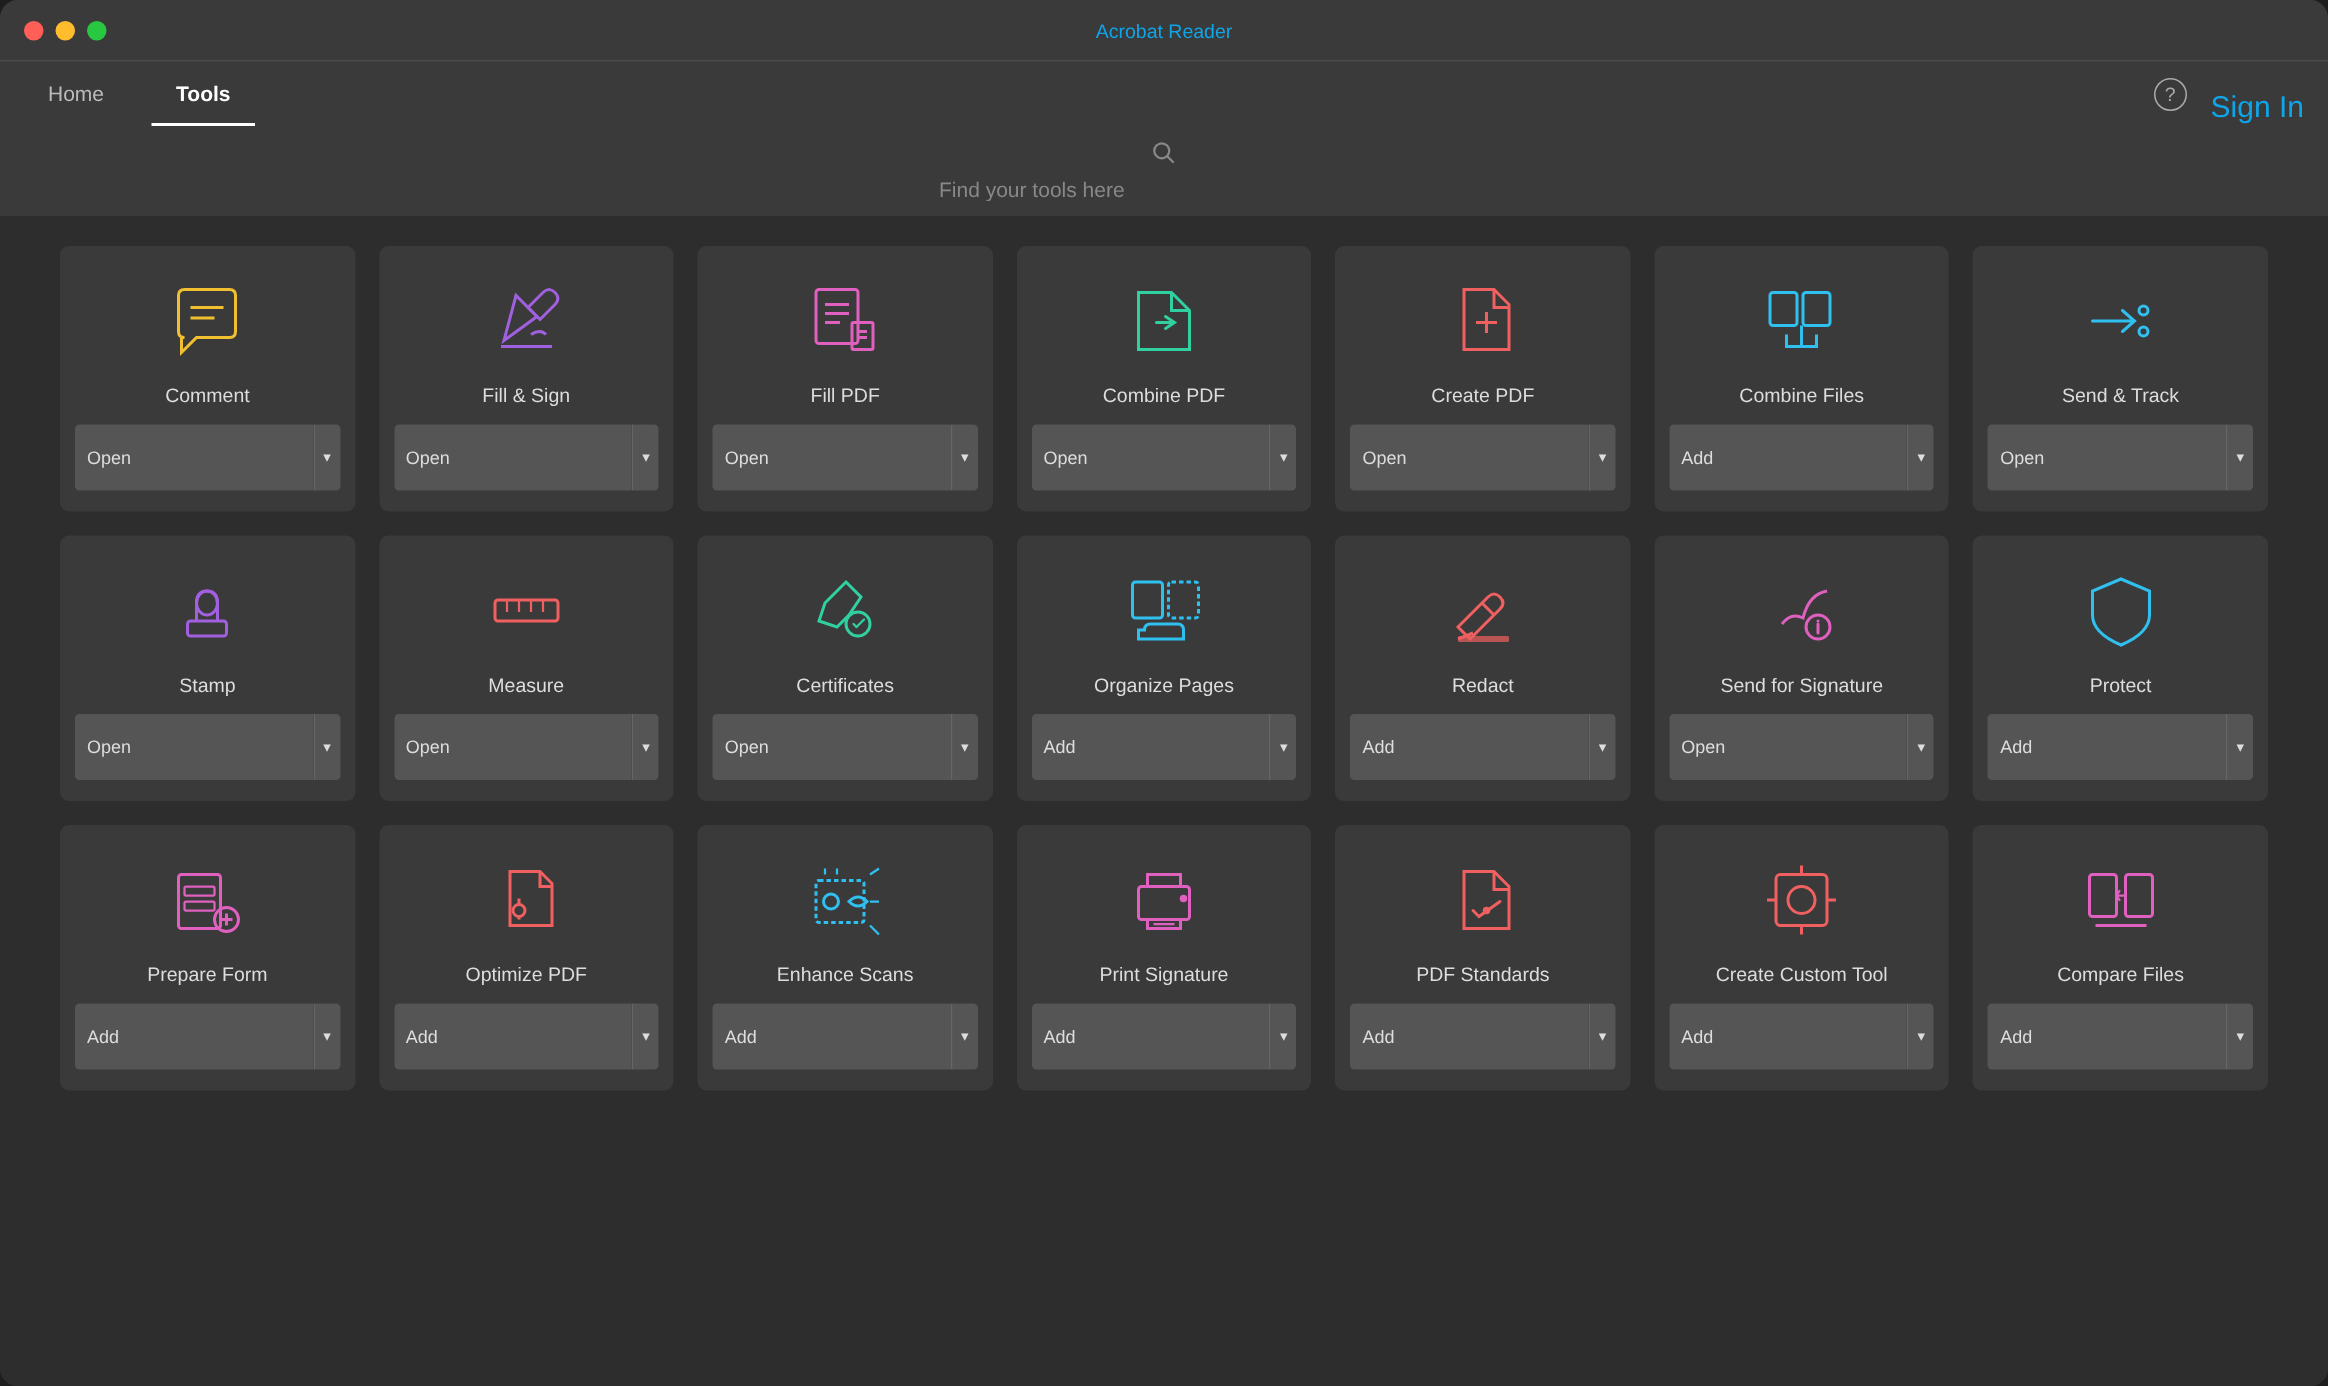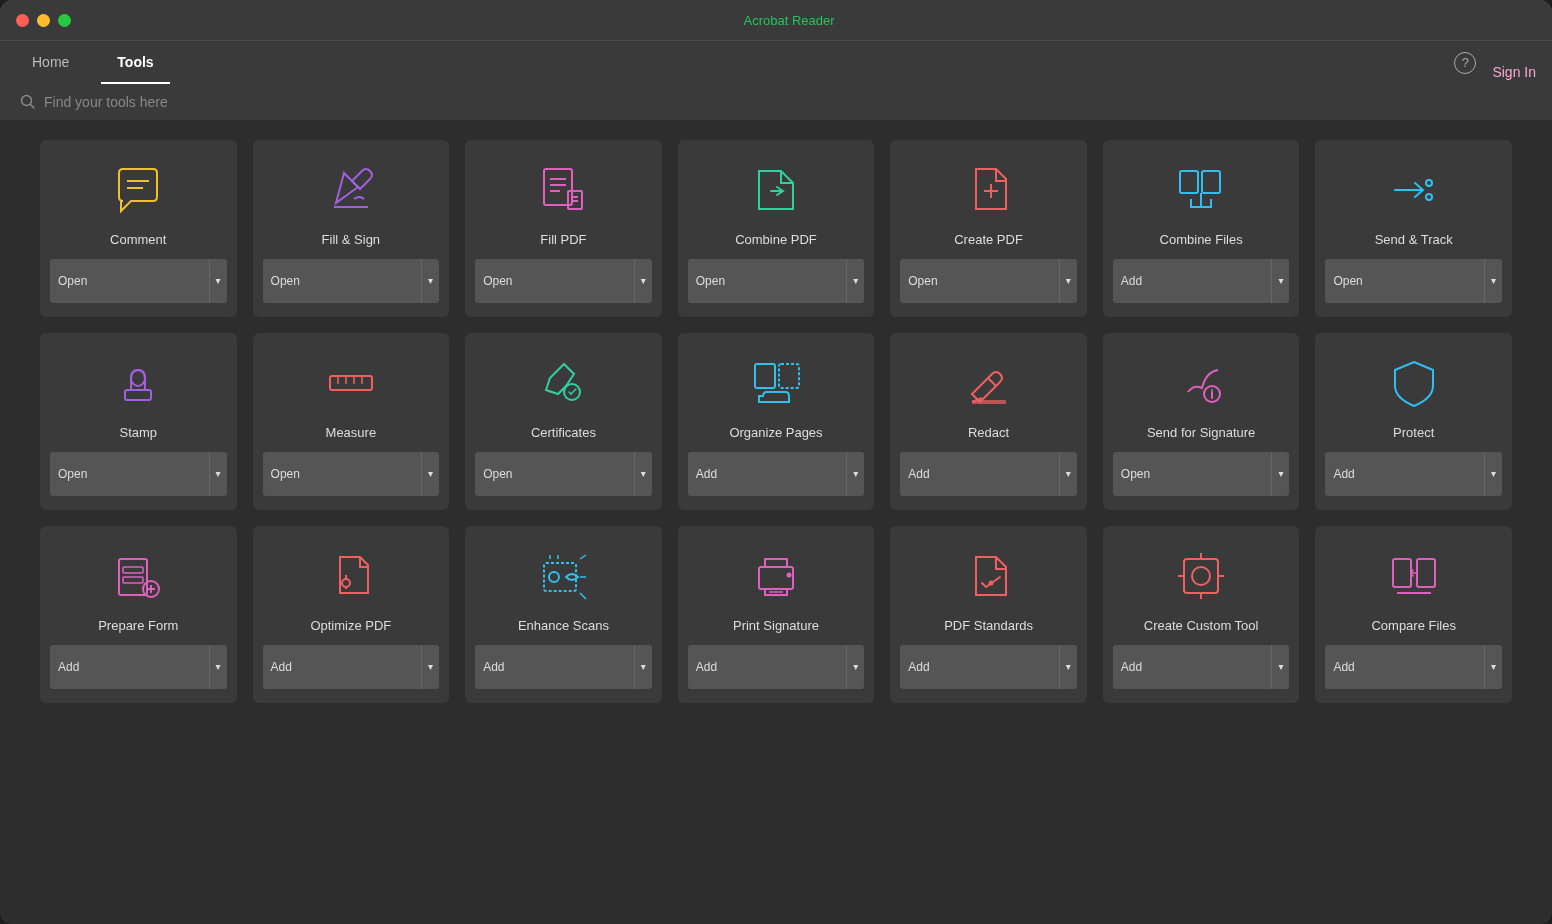--- a/index.html
+++ b/index.html
@@ -37,23 +37,22 @@
       height: 13px;
       border-radius: 50%;
     }
     .tl-close { background: #ff5f57; }
     .tl-minimize { background: #ffbd2e; }
     .tl-maximize { background: #28c840; }
     .titlebar-title {
       position: absolute;
       left: 50%;
       transform: translateX(-50%);
-      color: #22c55e;
+      color: #0ea5e9;
       font-size: 13px;
-      margin-left: 13px;
     }
     .navbar {
       background: #3a3a3a;
       border-top: 1px solid #4a4a4a;
       height: 44px;
       display: flex;
       align-items: center;
       padding: 0 16px;
       flex-shrink: 0;
       position: relative;
@@ -92,34 +91,35 @@
       border: 1.5px solid #aaa;
       border-radius: 50%;
       display: flex;
       align-items: center;
       justify-content: center;
       color: #aaa;
       font-size: 13px;
       cursor: pointer;
     }
     .sign-in-btn {
-      color: #f9a8d4;
-      font-size: 14px;
+      color: #0ea5e9;
+      font-size: 20px;
       cursor: pointer;
       margin-top: 19px;
     }
     .search-bar {
       background: #3a3a3a;
       padding: 10px 20px;
       flex-shrink: 0;
     }
     .search-input-wrapper {
       display: flex;
       align-items: center;
       gap: 8px;
+      flex-direction: column;
     }
     .search-icon-svg {
       color: #888;
       flex-shrink: 0;
     }
     .search-input {
       background: transparent;
       border: none;
       outline: none;
       color: #bbb;

